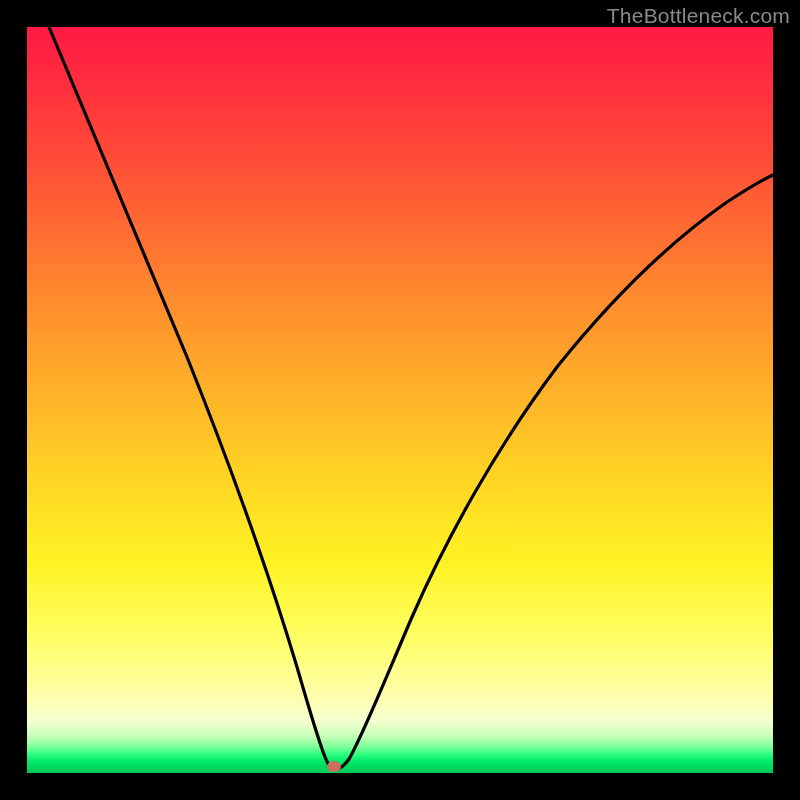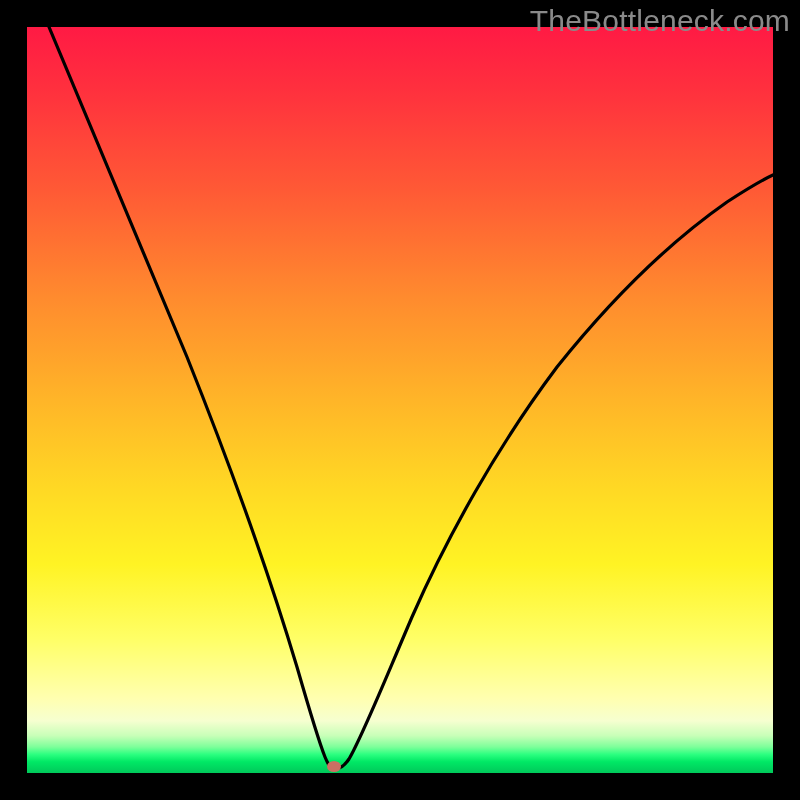--- a/index.html
+++ b/index.html
@@ -39,21 +39,21 @@
     position: absolute;
     left: 0; top: 0;
     width: 746px;
     height: 746px;
   }
   .watermark {
     position: absolute;
     top: 4px;
     right: 10px;
     font-family: Arial, Helvetica, sans-serif;
-    font-size: 30px;
+    font-size: 21px;
     color: #8a8a8a;
     letter-spacing: 0.2px;
   }
   .dot {
     position: absolute;
     width: 14px;
     height: 11px;
     background: #cc6f63;
     border-radius: 50%;
   }

